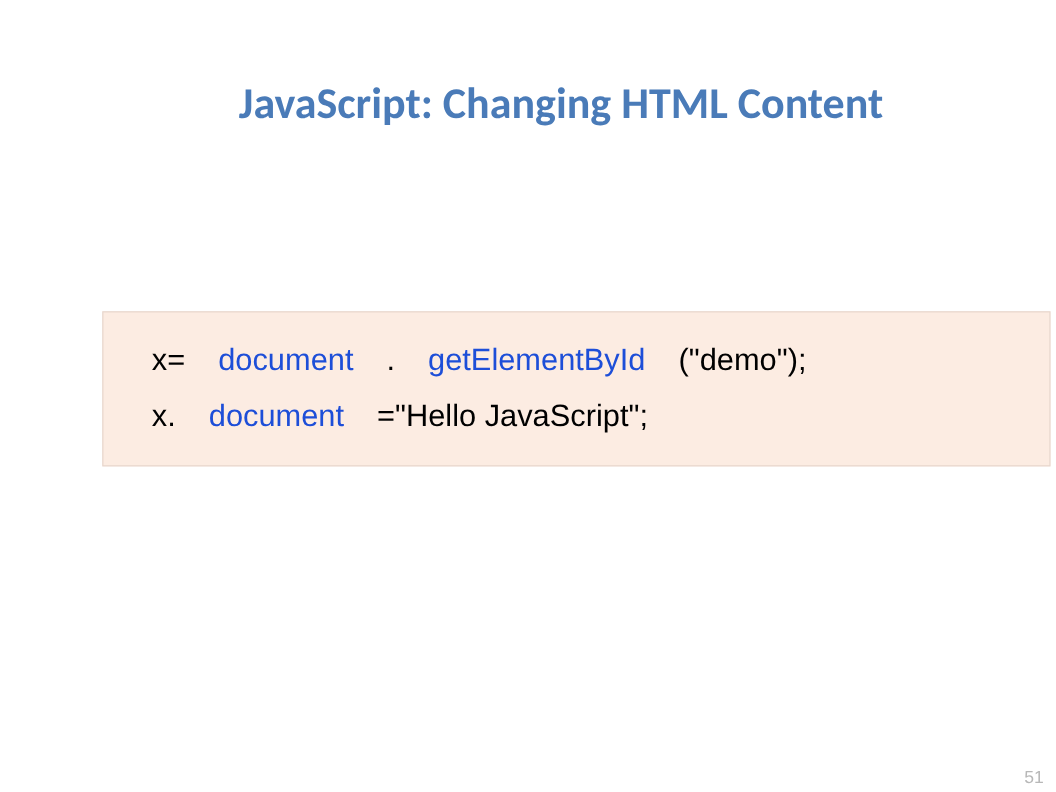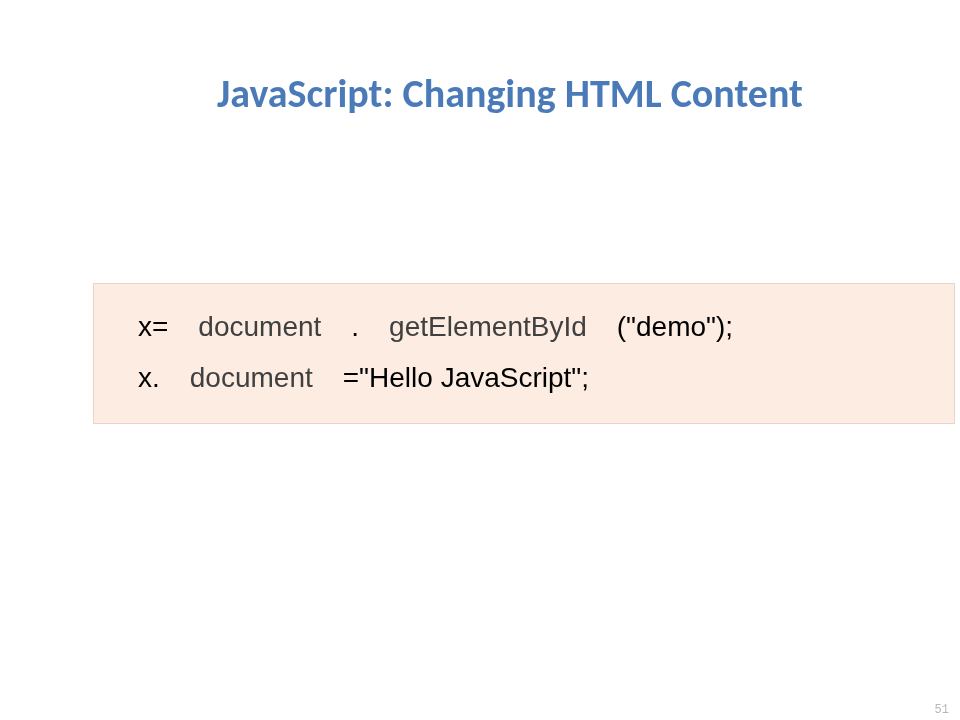--- a/index.html
+++ b/index.html
@@ -36,29 +36,29 @@
       line-height: 1.28;
       color: #000000;
     }
     .code-line {
       white-space: nowrap;
     }
     .black {
       color: #000000;
     }
     .red {
-      color: #404040;
+      color: #1d4ed8;
     }
     .page-number {
       position: absolute;
       right: 26px;
       bottom: 18px;
-      font-size: 12px;
+      font-size: 16px;
       color: #b8b8b8;
-      font-family: Liberation Mono, monospace;
+      font-family: Liberation Sans, sans-serif;
     }
   </style>
 </head>
 <body>
 
 <div class="slide-title">JavaScript: Changing HTML Content</div>
 
 <div class="code-box">
   <div class="code-line">
     <span class="black">x=</span><span class="red">document</span><span class="black">.</span><span class="red">getElementById</span><span class="black">("demo");</span>

